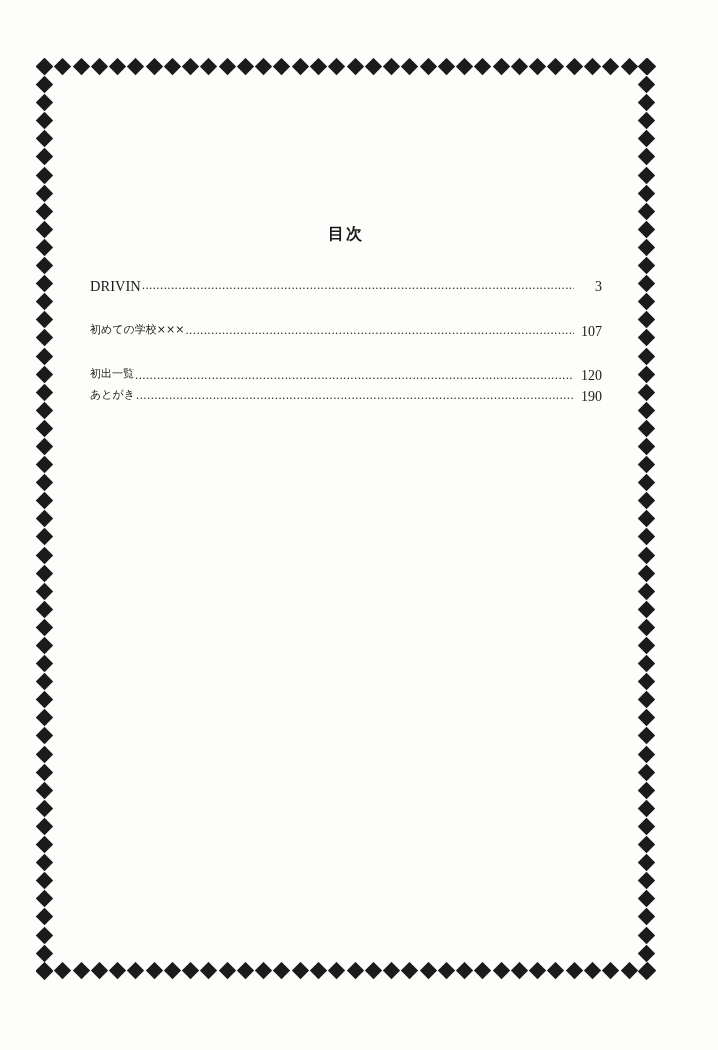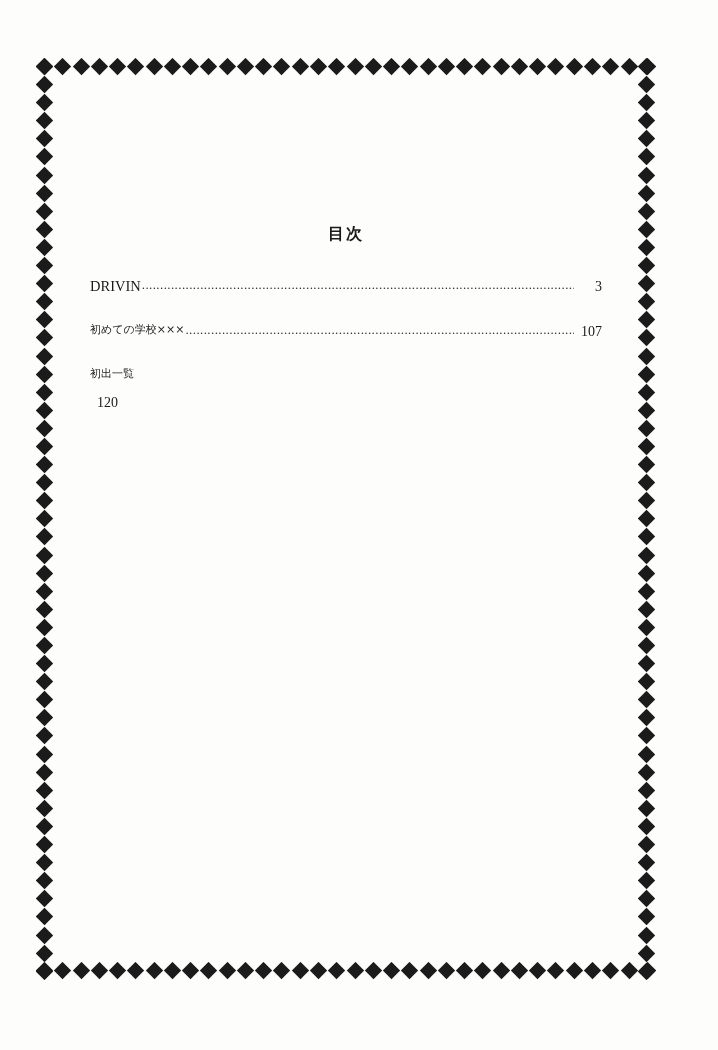--- a/index.html
+++ b/index.html
@@ -100,21 +100,20 @@
   .toc-entry {
     display: flex;
     align-items: flex-start;
     font-size: 14.5px;
     line-height: 1.1;
     margin-bottom: 29px;
     white-space: nowrap;
   }
   .toc-entry.tight {
     margin-bottom: 5px;
-    flex-direction: column;
   }
 
   .toc-label {
     flex: 0 0 auto;
     padding-right: 1px;
   }
   .toc-label.jp {
     font-family: "DejaVu Serif", "Liberation Serif", serif;
     font-size: 11px;
   }
@@ -342,16 +341,21 @@
         <li class="toc-entry">
           <span class="toc-label jp">初めての学校×××</span>
           <span class="toc-leader"></span>
           <span class="toc-page">107</span>
         </li>
         <li class="toc-entry tight">
           <span class="toc-label jp">初出一覧</span>
           <span class="toc-leader"></span>
           <span class="toc-page">120</span>
         </li>
+        <li class="toc-entry tight">
+          <span class="toc-label jp">あとがき</span>
+          <span class="toc-leader"></span>
+          <span class="toc-page">190</span>
+        </li>
       </ul>
   </div>
 
 </div>
 
 </body></html>

